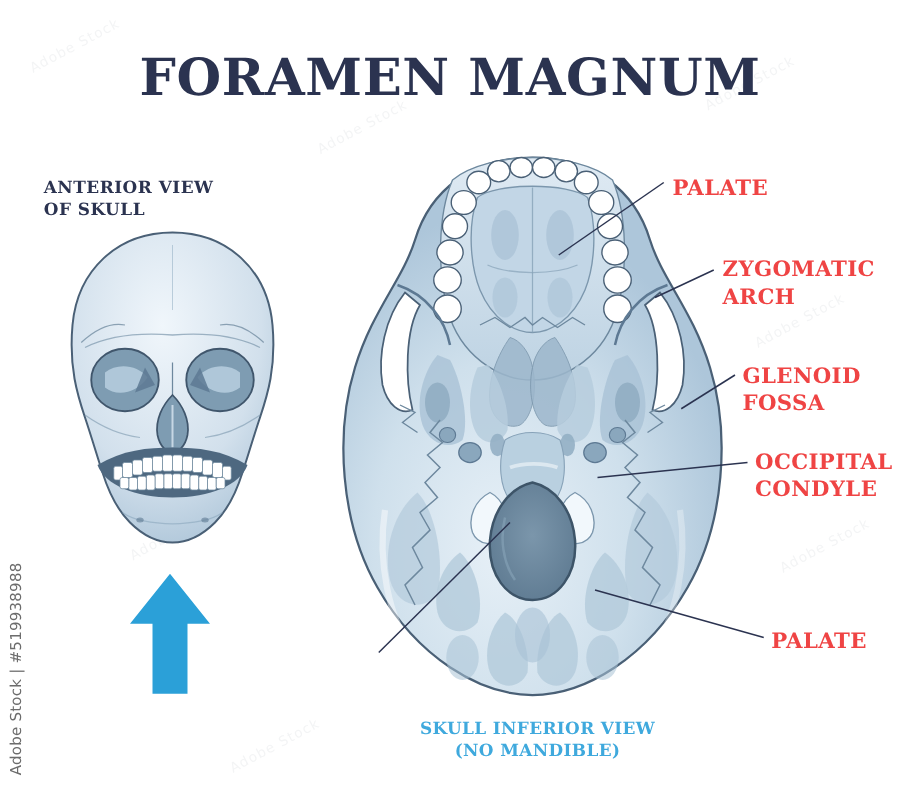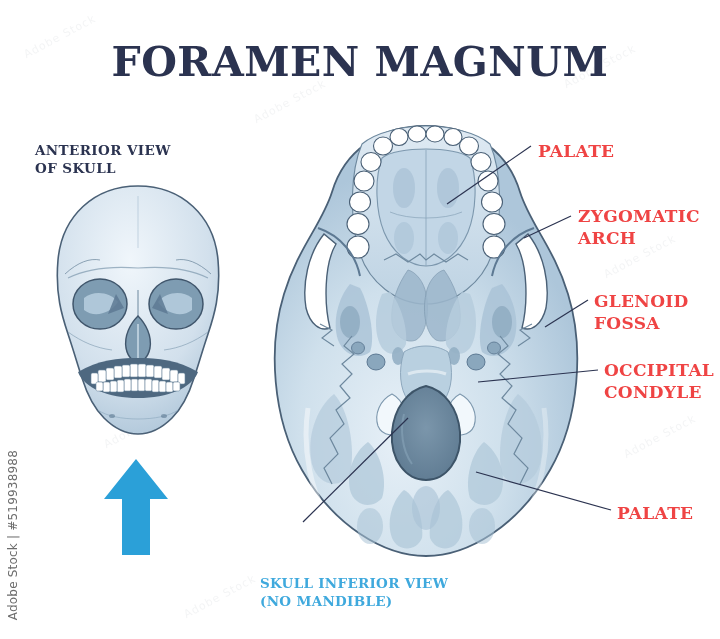--- a/index.html
+++ b/index.html
@@ -48,20 +48,21 @@
 
   #lbl-palate{left:538px;top:140px;}
   #lbl-zygomatic{left:578px;top:205px;}
   #lbl-glenoid{left:594px;top:290px;}
   #lbl-occipital-condyle{left:604px;top:359px;}
   #lbl-occiput{left:617px;top:502px;}
   #lbl-foramen{left:195px;top:514px;width:105px;}
 
   #caption{
     left:260px;top:574px;width:340px;
+    text-align:center;
     font-family:"DejaVu Serif", serif;
     font-weight:700;
     font-size:13.5px;
     letter-spacing:0.3px;
     line-height:1.35;
     color:#3fa9dd;
     white-space:pre-line;
   }
 
   

